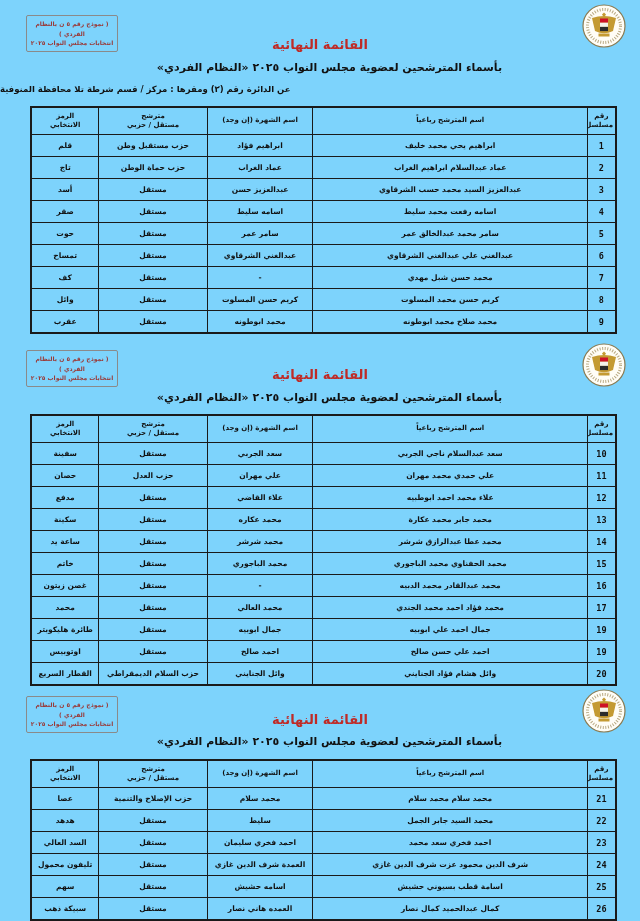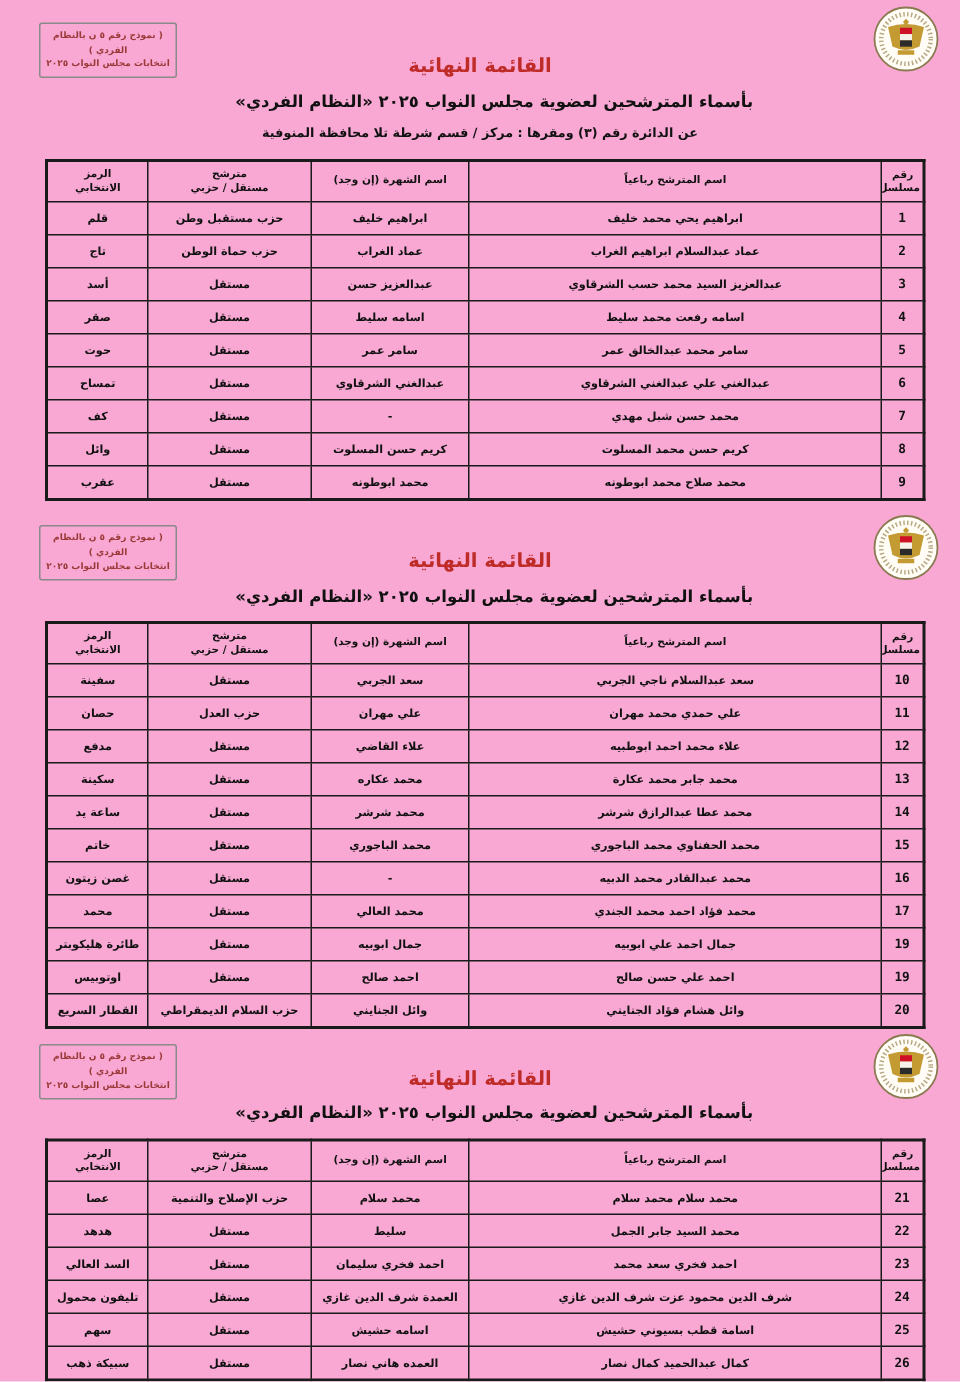--- a/index.html
+++ b/index.html
@@ -1,19 +1,19 @@
 <!DOCTYPE html>
 <html lang="ar" dir="rtl"><head>
 <meta charset="utf-8">
 <style>
   html,body{margin:0;padding:0;background:#ffffff;}
   .sheet{
     position:relative;
     width:640px;height:921px;
-    background:#f9a8d4;
+    background:#7dd3fc;
     direction:rtl;
     font-family:"DejaVu Sans", sans-serif;
     overflow:hidden;
   }
   .list-section{position:absolute;right:0;left:0;}
   .s1{top:0;height:338px;}
   .s2{top:340px;height:346px;}
   .s3{top:686px;height:235px;}
 
   .stamp{
@@ -38,21 +38,21 @@
 
   .subtitle{
     position:absolute;right:0;left:0;margin:0;text-align:center;
     color:#111;font-size:11px;font-weight:bold;padding-left:19px;
   }
   .s1 .subtitle{top:61px;}
   .s2 .subtitle{top:51px;}
   .s3 .subtitle{top:49px;}
 
   .district{
-    position:absolute;right:0;left:0;text-align:center;
+    position:absolute;right:0;left:0;text-align:left;
     color:#111;font-size:8.5px;font-weight:bold;top:84px;
   }
 
   table.cand{
     position:absolute;left:30px;
     width:587px;border-collapse:collapse;table-layout:fixed;
     border:2px solid #1a1a1a;
     direction:rtl;
   }
   .s1 table.cand{top:106px;}
@@ -119,21 +119,21 @@
           <th>مترشح
 مستقل / حزبي</th>
           <th>الرمز
 الانتخابي</th>
         </tr>
       </thead>
       <tbody>
           <tr>
             <td>1</td>
             <td>ابراهيم يحي محمد خليف</td>
-            <td>ابراهيم خليف</td>
+            <td>ابراهيم فؤاد</td>
             <td>حزب مستقبل وطن</td>
             <td>قلم</td>
           </tr>
           <tr>
             <td>2</td>
             <td>عماد عبدالسلام ابراهيم الغراب</td>
             <td>عماد الغراب</td>
             <td>حزب حماة الوطن</td>
             <td>تاج</td>
           </tr>

